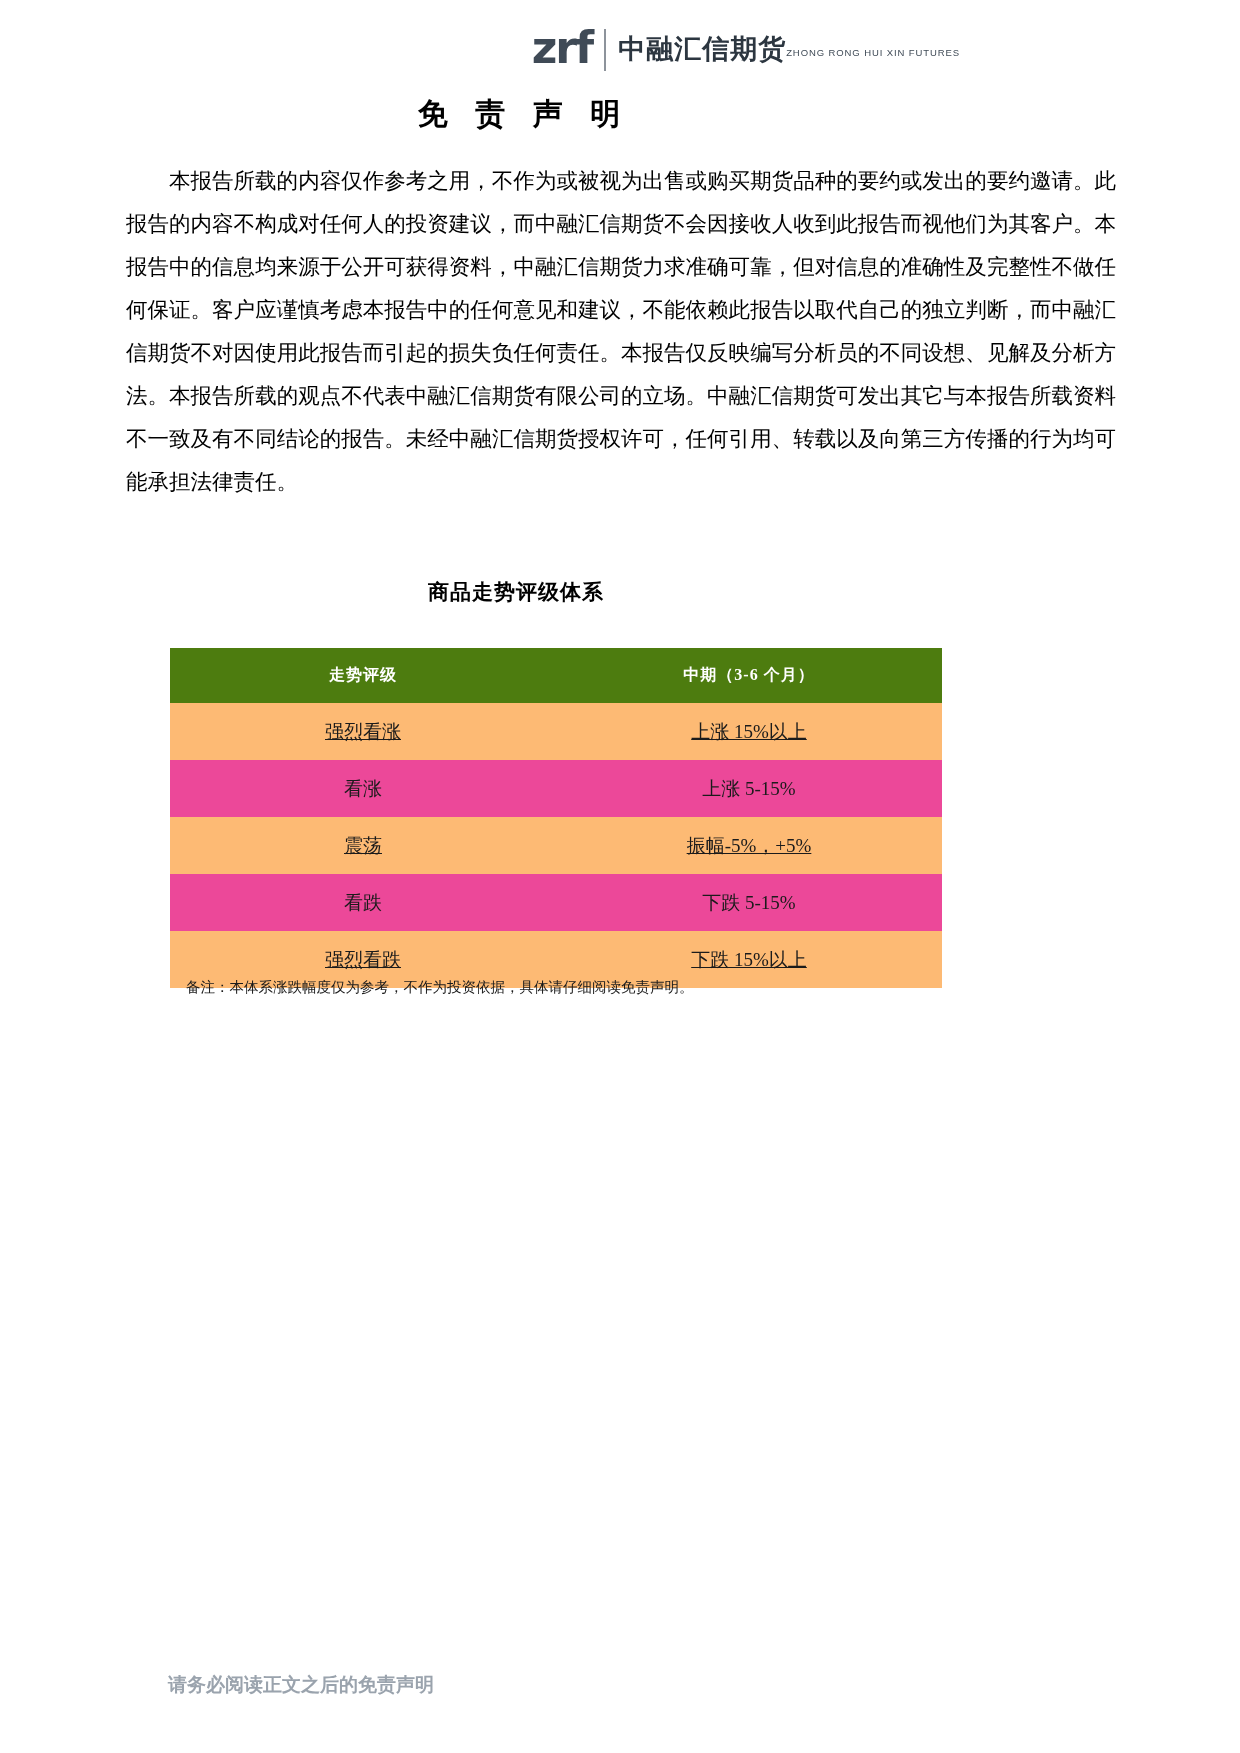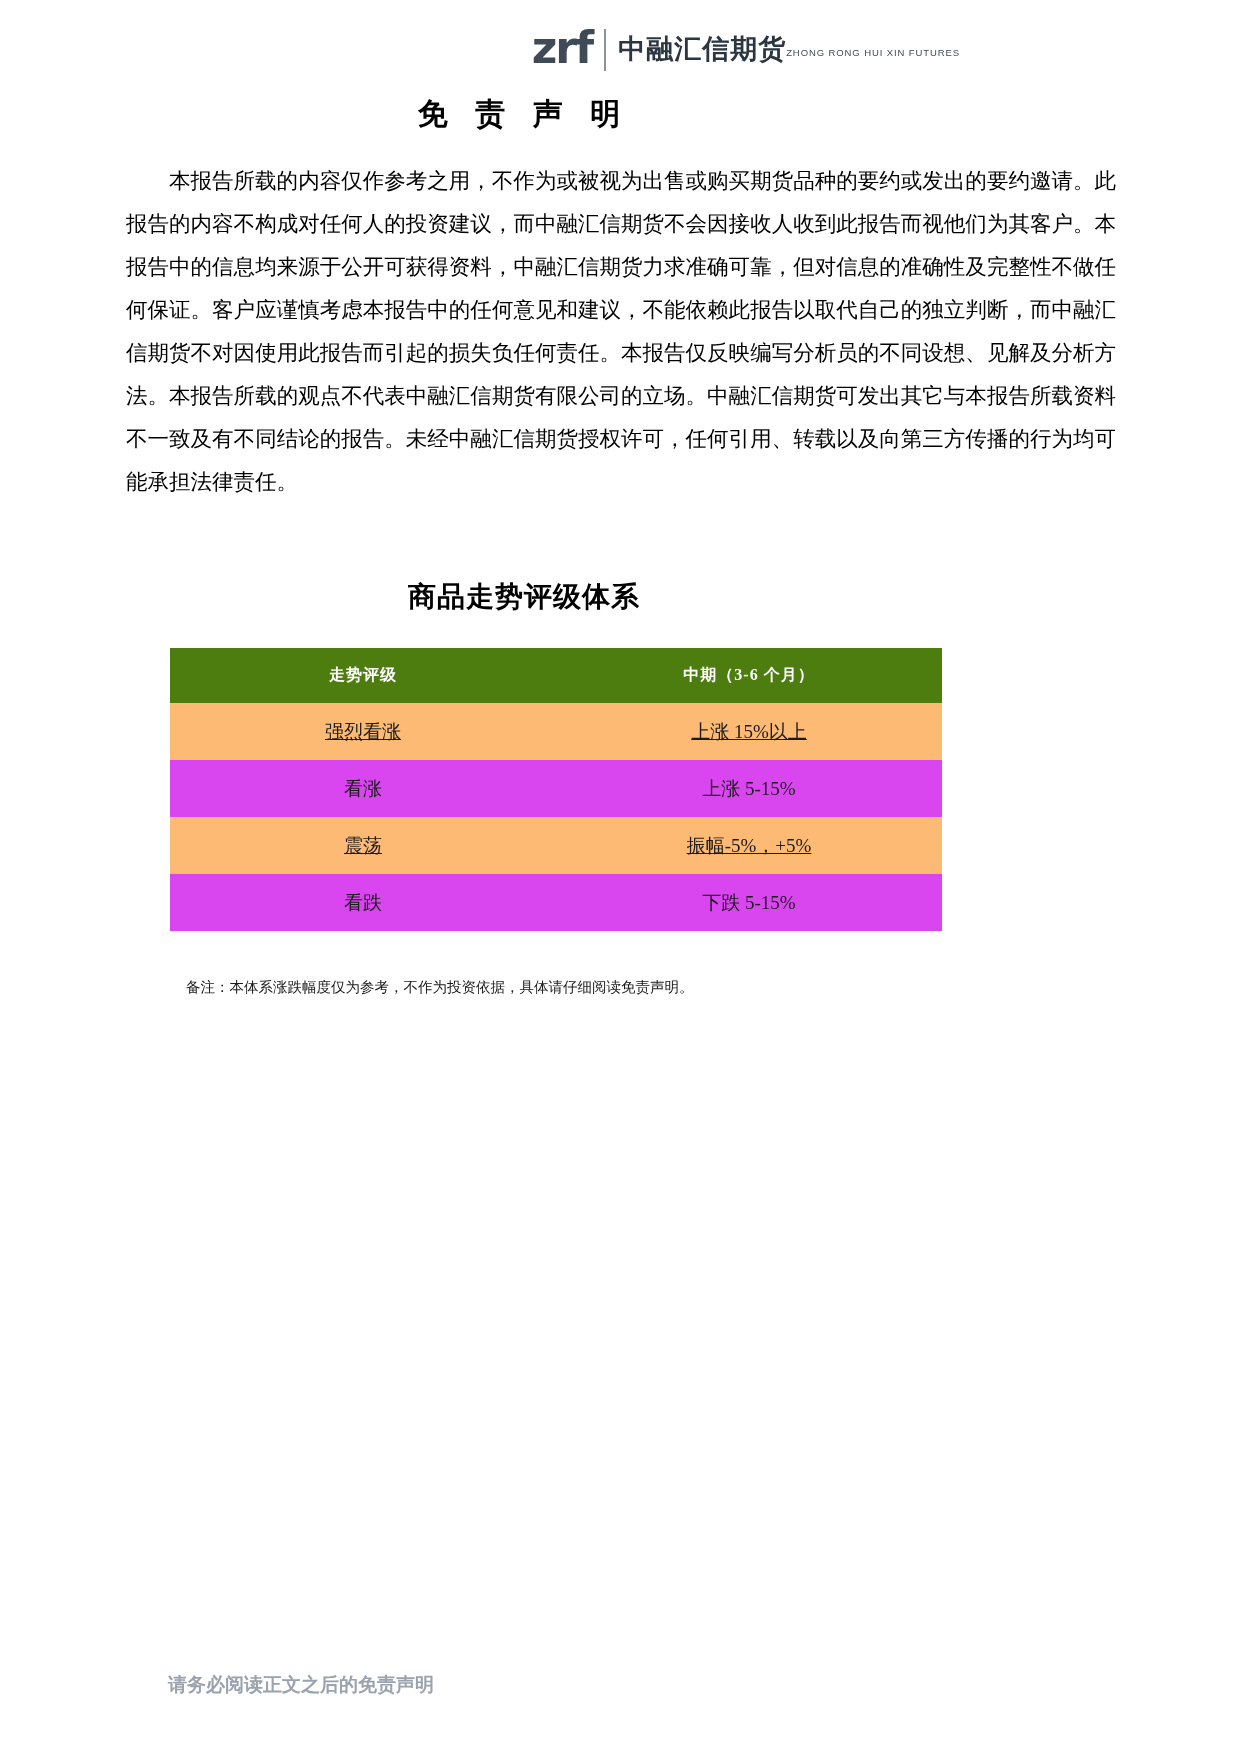--- a/index.html
+++ b/index.html
@@ -99,24 +99,23 @@
 
   
   .section-title {
     position: absolute;
     top: 578px;
     left: 0;
     width: 100%;
     text-align: center;
     font-family: "Liberation Sans", sans-serif;
     font-weight: 700;
-    font-size: 28px;
+    font-size: 21px;
     color: #000;
     letter-spacing: 1px;
-    margin-left: 8px;
   }
 
   
   .rating-table {
     position: absolute;
     top: 648px;
     left: 170px;
     width: 772px;
     border-collapse: collapse;
     table-layout: fixed;
@@ -138,21 +137,21 @@
     letter-spacing: 1px;
   }
   .rating-table td {
     height: 55px;
   }
   .rating-table tr.row-odd td {
     background: #fdba74;
     text-decoration: underline;
   }
   .rating-table tr.row-even td {
-    background: #d946ef;
+    background: #ec4899;
   }
 
   .table-note {
     position: absolute;
     top: 978px;
     left: 186px;
     font-family: "Liberation Sans", sans-serif;
     font-size: 14.5px;
     color: #1b1b1b;
   }
@@ -205,20 +204,24 @@
         <td>上涨 5-15%</td>
       </tr>
       <tr class="row-odd">
         <td>震荡</td>
         <td>振幅-5%，+5%</td>
       </tr>
       <tr class="row-even">
         <td>看跌</td>
         <td>下跌 5-15%</td>
       </tr>
+      <tr class="row-odd">
+        <td>强烈看跌</td>
+        <td>下跌 15%以上</td>
+      </tr>
     </tbody>
   </table>
 
   <div class="table-note">备注：本体系涨跌幅度仅为参考，不作为投资依据，具体请仔细阅读免责声明。</div>
 
   <div class="footer-note">请务必阅读正文之后的免责声明</div>
 
 </div>
 
 </body></html>

